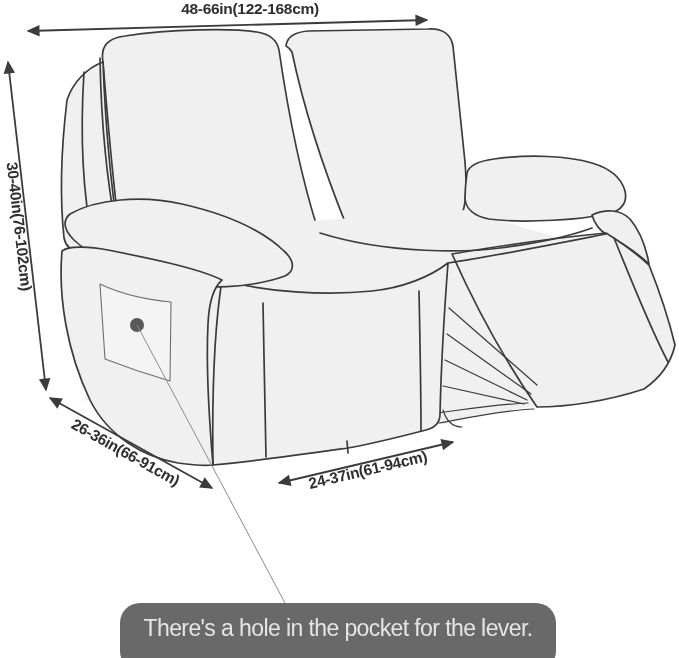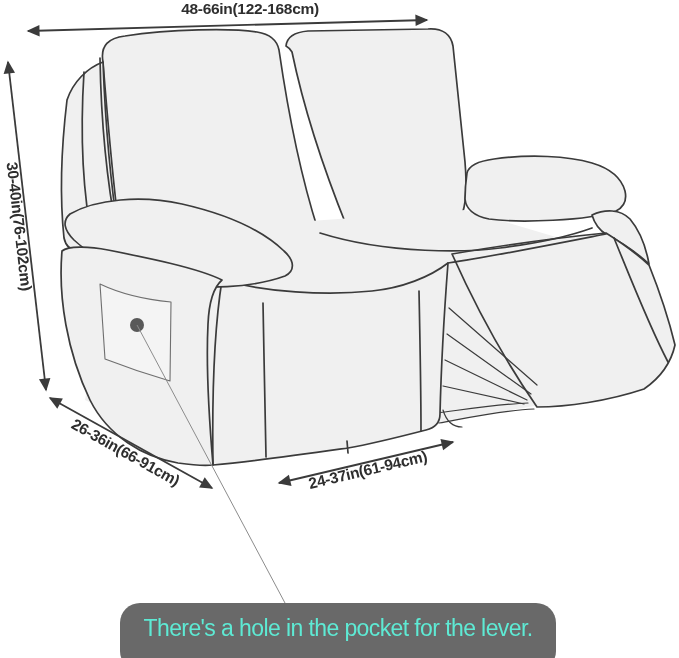--- a/index.html
+++ b/index.html
@@ -24,21 +24,21 @@
     left:120px;top:603px;
     width:436px;height:68px;
     background:#696969;
     border-radius:20px;
     display:flex;
     align-items:flex-start;
     justify-content:center;
   }
   .callout span{
     margin-top:12px;
-    color:#5eead4;
+    color:#e5e5e5;
     font-size:23px;
     letter-spacing:-0.6px;
     white-space:nowrap;
   }
 </style>
 </head>
 <body>
 
 <div class="stage">
 

